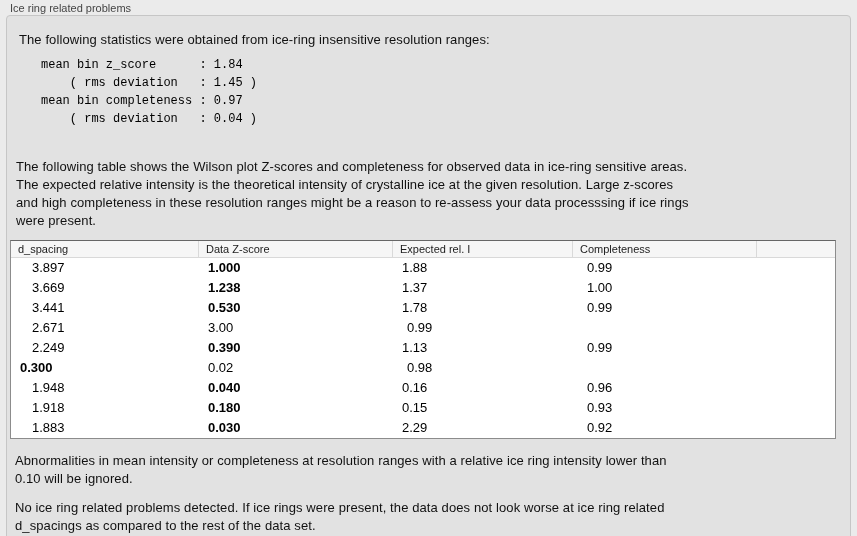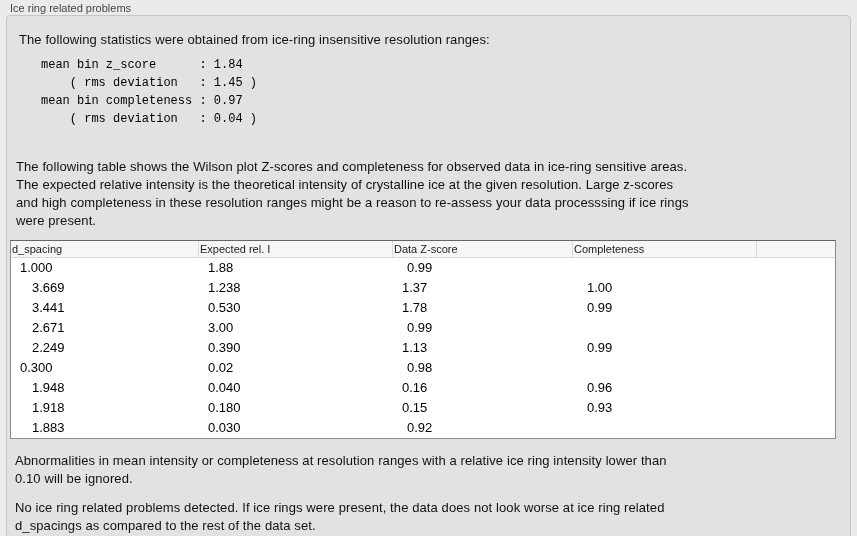--- a/index.html
+++ b/index.html
@@ -49,34 +49,34 @@
   }
   .lhead {
     display: grid;
     grid-template-columns: 188px 194px 180px 184px 1fr;
     height: 17px;
     background: #f6f6f6;
     border-bottom: 1px solid #d9d9d9;
   }
   .hc {
     font-size: 11px; line-height: 16px; color: #1c1c1c;
-    padding-left: 1px;
+    padding-left: 7px;
     border-right: 1px solid #d9d9d9;
     overflow: hidden; white-space: nowrap;
   }
   .hc-filler { border-right: none; }
   .lrow {
     display: grid;
     grid-template-columns: 188px 194px 180px 184px 1fr;
     height: 20px;
     font-size: 13px; line-height: 20px; color: #000;
   }
   .lrow .c { overflow: hidden; white-space: nowrap; }
   .lrow .c1 { padding-left: 21px; }
-  .lrow .c2 { padding-left: 9px; }
+  .lrow .c2 { padding-left: 9px; font-weight: bold; }
   .lrow .c3 { padding-left: 9px; }
   .lrow .c4 { padding-left: 14px; }
   .para-ignore { left: 4px; top: 432px; }
   .para-conclusion { left: 4px; top: 479px; }
 </style>
 </head>
 <body>
 
 <div class="gb-label">Ice ring related problems</div>
 
@@ -90,27 +90,28 @@
     ( rms deviation   : 0.04 )</pre>
 
   <p class="para para-table-intro">The following table shows the Wilson plot Z-scores and completeness for observed data in ice-ring sensitive areas.
 The expected relative intensity is the theoretical intensity of crystalline ice at the given resolution. Large z-scores
 and high completeness in these resolution ranges might be a reason to re-assess your data processsing if ice rings
 were present.</p>
 
   <div class="listctrl">
     <div class="lhead">
       <div class="hc">d_spacing</div>
+      <div class="hc">Data Z-score</div>
       <div class="hc">Expected rel. I</div>
-      <div class="hc">Data Z-score</div>
       <div class="hc">Completeness</div>
       <div class="hc hc-filler"></div>
     </div>
 
     <div class="lrow">
+      <div class="c c1">3.897</div>
       <div class="c c2">1.000</div>
       <div class="c c3">1.88</div>
       <div class="c c4">0.99</div>
       <div class="c"></div>
     </div>
     <div class="lrow">
       <div class="c c1">3.669</div>
       <div class="c c2">1.238</div>
       <div class="c c3">1.37</div>
       <div class="c c4">1.00</div>
@@ -152,20 +153,21 @@
     <div class="lrow">
       <div class="c c1">1.918</div>
       <div class="c c2">0.180</div>
       <div class="c c3">0.15</div>
       <div class="c c4">0.93</div>
       <div class="c"></div>
     </div>
     <div class="lrow">
       <div class="c c1">1.883</div>
       <div class="c c2">0.030</div>
+      <div class="c c3">2.29</div>
       <div class="c c4">0.92</div>
       <div class="c"></div>
     </div>
   </div>
 
   <p class="para para-ignore">Abnormalities in mean intensity or completeness at resolution ranges with a relative ice ring intensity lower than
 0.10 will be ignored.</p>
 
   <p class="para para-conclusion">No ice ring related problems detected. If ice rings were present, the data does not look worse at ice ring related
 d_spacings as compared to the rest of the data set.</p>

